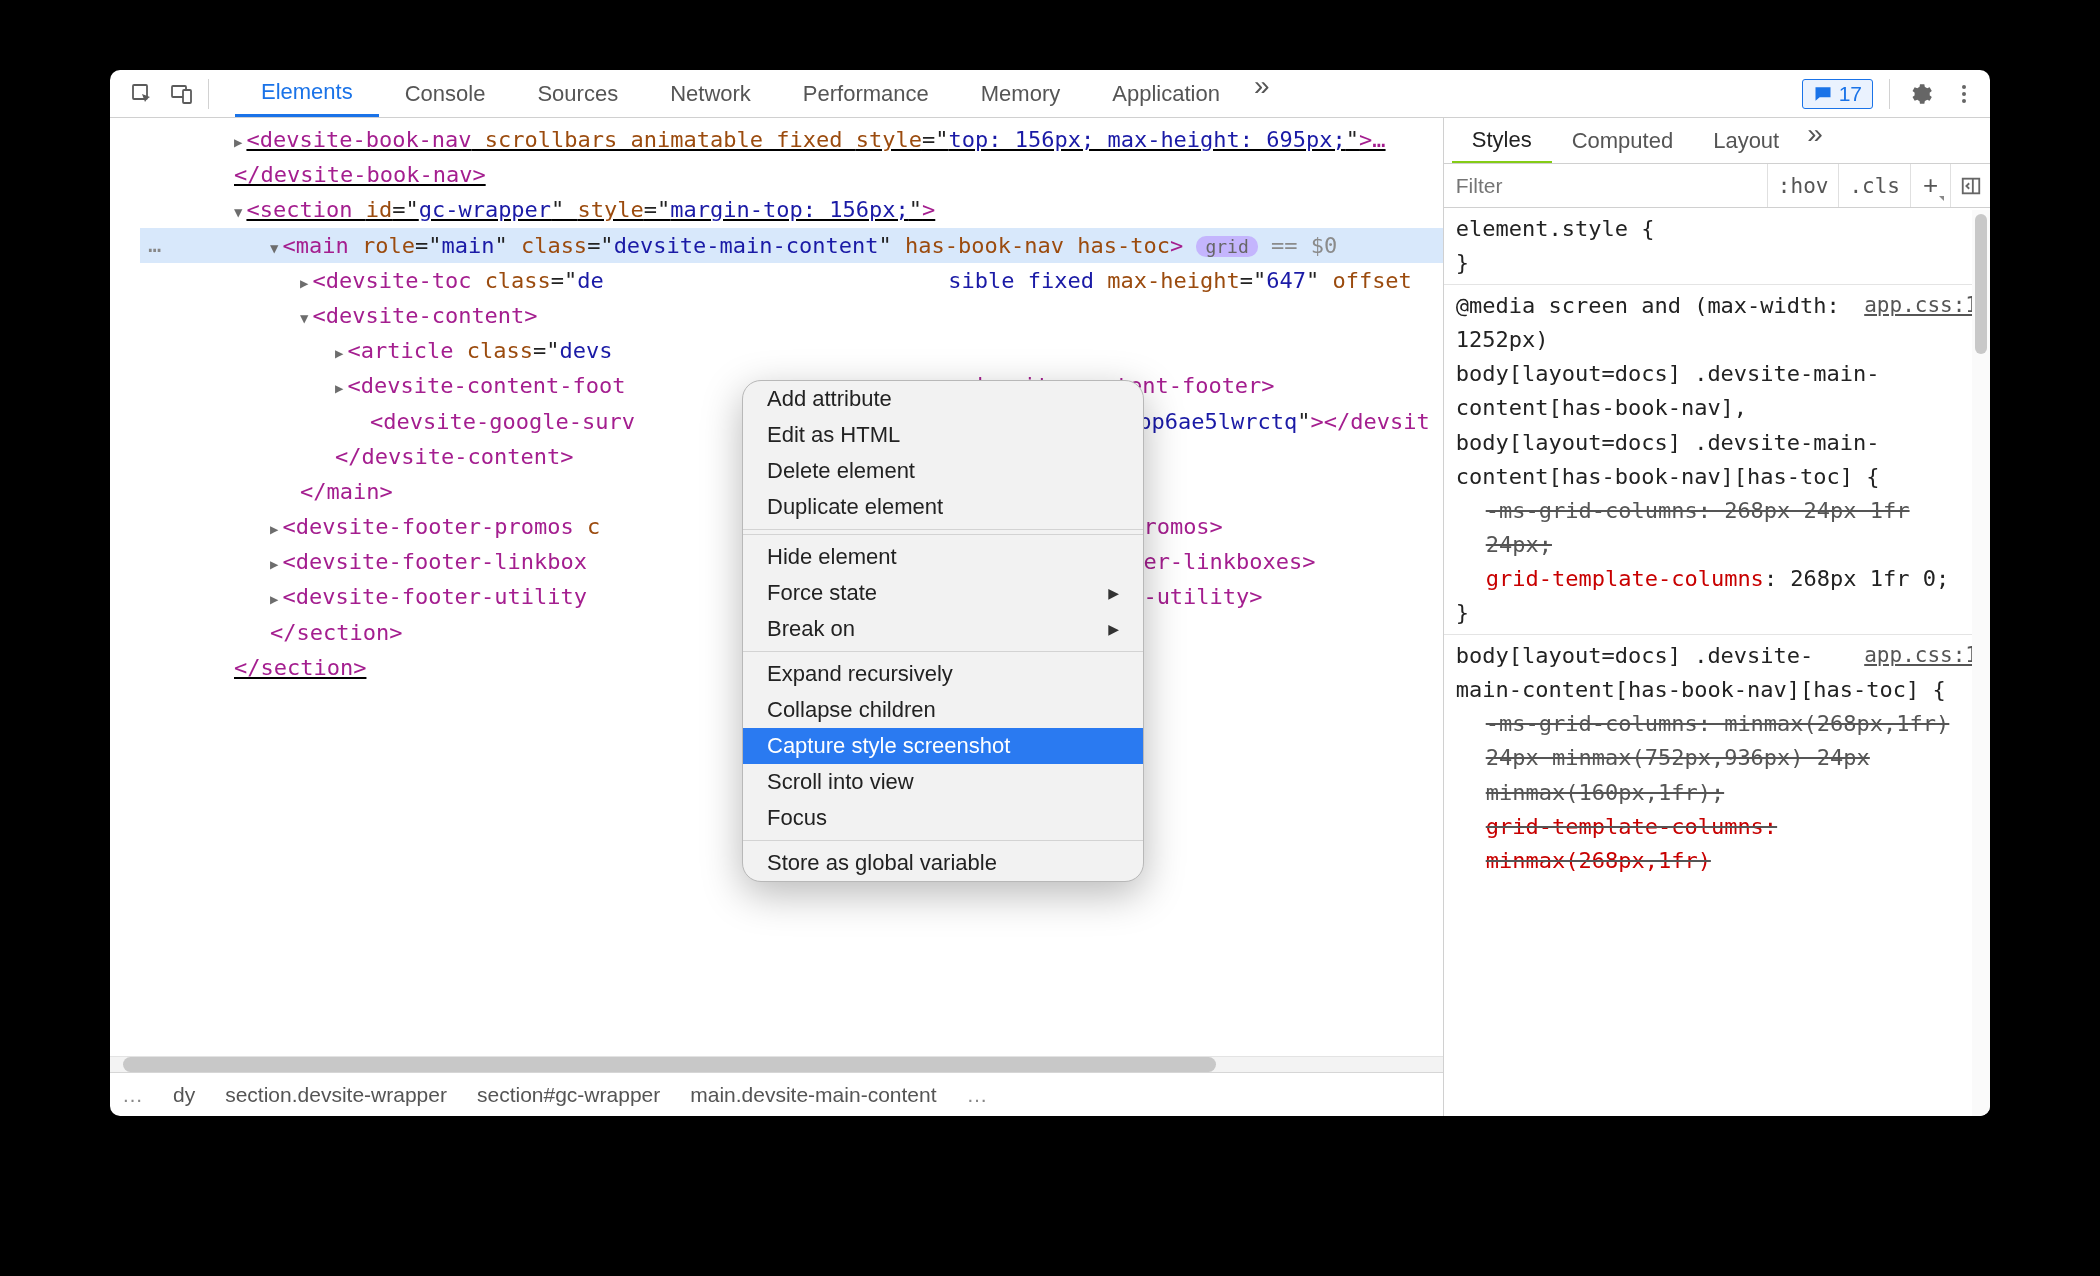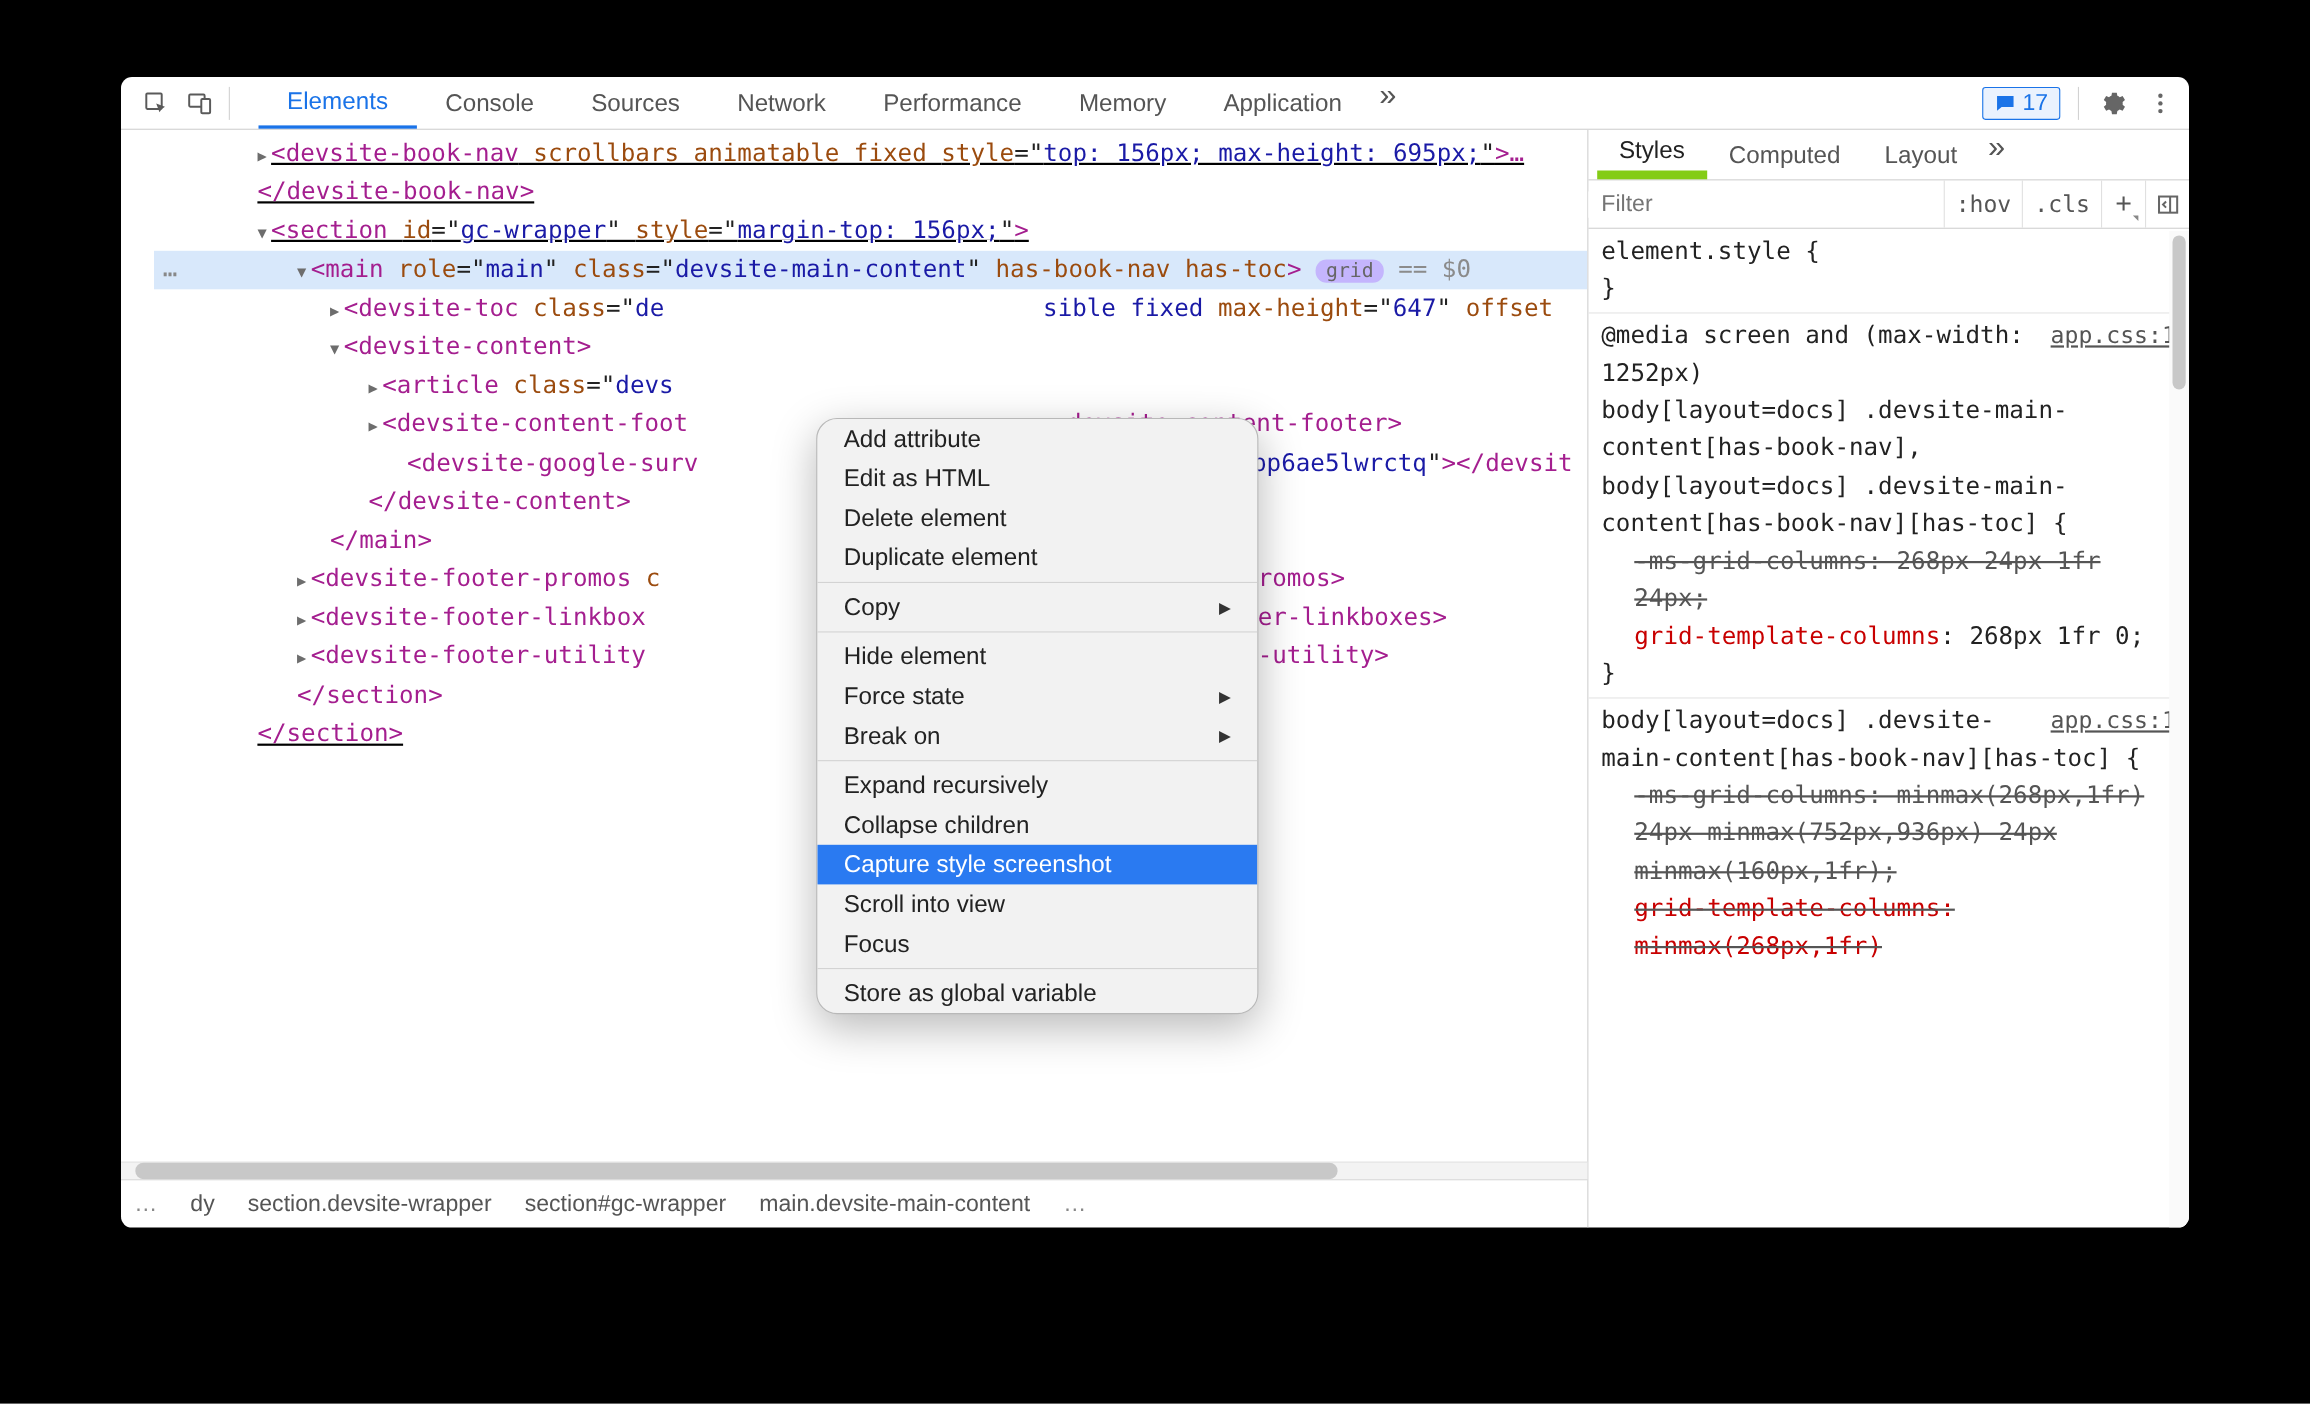--- a/index.html
+++ b/index.html
@@ -103,21 +103,21 @@
     overflow:hidden;
     z-index:50;
   }
   .ctx-item { padding:5px 24px; display:flex; justify-content:space-between; align-items:center;}
   .ctx-item.highlight { background:#2a7af1; color:#fff;}
   .ctx-sep { height:1px; background:#d3d3d3; margin:4px 0;}
   .ctx-sub::after { content:"▶"; font-size:14px; color:#333;}
   
   .styles-tabs { height:46px; border-bottom:1px solid #d0d0d0; display:flex; align-items:stretch; padding-left:8px;}
   .stab { display:flex; align-items:center; padding:0 20px; font-size:22px; color:#555;}
-  .stab.active { color:#222; border-bottom:8px solid #84cc16;}
+  .stab.active { color:#222; border-bottom:2px solid #84cc16;}
   .styles-filter { height:44px; border-bottom:1px solid #d0d0d0; display:flex; align-items:center;}
   .filter-input { flex:1; border:none; font-size:21px; padding:0 12px; outline:none; color:#555;}
   .filter-btn { font-family:Menlo,monospace; font-size:21px; color:#555; padding:0 10px; border-left:1px solid #e0e0e0; height:100%; display:flex; align-items:center;}
   .plus-btn { width:40px; display:flex; align-items:center; justify-content:center; font-size:26px; color:#555; border-left:1px solid #e0e0e0; height:100%; position:relative;}
   .plus-btn::after { content:""; position:absolute; bottom:6px; right:6px; width:0; height:0; border-left:5px solid transparent; border-top:5px solid #888;}
   .panel-toggle { width:40px; display:flex; align-items:center; justify-content:center; border-left:1px solid #e0e0e0; height:100%;}
   .styles-body { flex:1; overflow:auto; font-family:Menlo,Consolas,monospace; font-size:22px; line-height:1.55; position:relative;}
   .rule-block { padding: 4px 12px 4px 12px; border-bottom:1px solid #e4e4e4;}
   .sel { color:#222; word-break:break-word;}
   .media { color:#222;}
@@ -273,23 +273,20 @@
     <div class="ctx-item">
         <span>Edit as HTML</span>
       </div>
     <div class="ctx-item">
         <span>Delete element</span>
       </div>
     <div class="ctx-item">
         <span>Duplicate element</span>
       </div>
     <div class="ctx-sep"></div>
-    <div class="ctx-item ctx-sub">
-        <span>Copy</span>
-      </div>
     <div class="ctx-sep"></div>
     <div class="ctx-item">
         <span>Hide element</span>
       </div>
     <div class="ctx-item ctx-sub">
         <span>Force state</span>
       </div>
     <div class="ctx-item ctx-sub">
         <span>Break on</span>
       </div>

